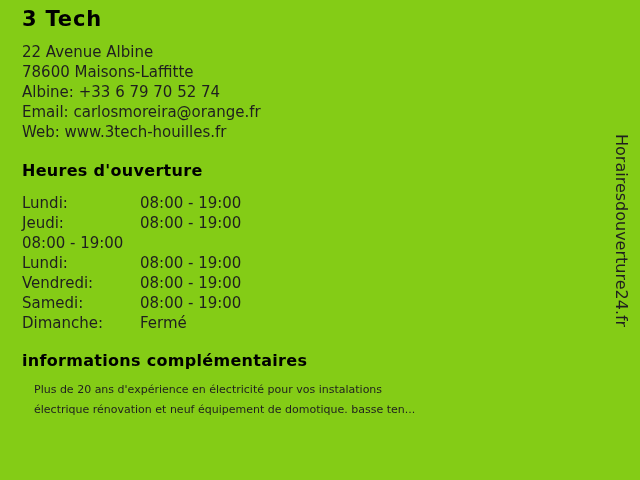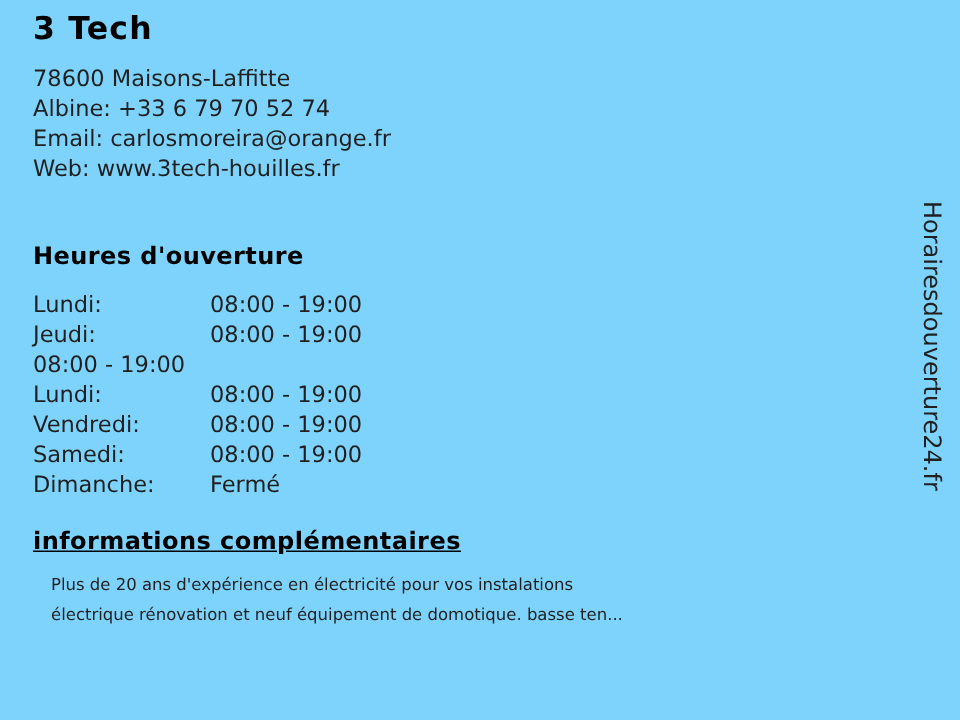--- a/index.html
+++ b/index.html
@@ -4,21 +4,21 @@
 <style>
   html, body {
     margin: 0;
     padding: 0;
     background: #ffffff;
   }
   .page {
     position: relative;
     width: 640px;
     height: 480px;
-    background: #7dd3fc;
+    background: #84cc16;
     overflow: hidden;
     font-family: "DejaVu Sans", "Liberation Sans", sans-serif;
     color: #1f1f1f;
   }
   .business-name {
     position: absolute;
     left: 22px;
     top: 7px;
     margin: 0;
     font-size: 21px;
@@ -49,21 +49,21 @@
   .hours-table {
     position: absolute;
     left: 22px;
     top: 193px;
     font-size: 15px;
     line-height: 20px;
   }
   .hours-row { display: flex; align-items: flex-end; }
   .hours-day { width: 118px; white-space: nowrap; }
   .hours-time { white-space: nowrap; }
-  .info-title { top: 351px; text-decoration: underline; }
+  .info-title { top: 351px; }
   .info-text {
     position: absolute;
     left: 22px;
     top: 380px;
     font-size: 11px;
     line-height: 20px;
     white-space: nowrap;
     margin-left: 12px;
   }
   .watermark {
@@ -78,20 +78,21 @@
   }
 </style>
 </head>
 <body>
 
 <div class="page">
 
   <h1 class="business-name">3 Tech</h1>
 
   <div class="contact-block">
+    <div>22 Avenue Albine</div>
     <div>78600 Maisons-Laffitte</div>
     <div><span>Albine:</span> <span>+33 6 79 70 52 74</span></div>
     <div><span>Email:</span> <span>carlosmoreira@orange.fr</span></div>
     <div><span>Web:</span> <span>www.3tech-houilles.fr</span></div>
   </div>
 
   <h2 class="section-title hours-title">Heures d'ouverture</h2>
 
   <div class="hours-table">
     <div class="hours-row">

